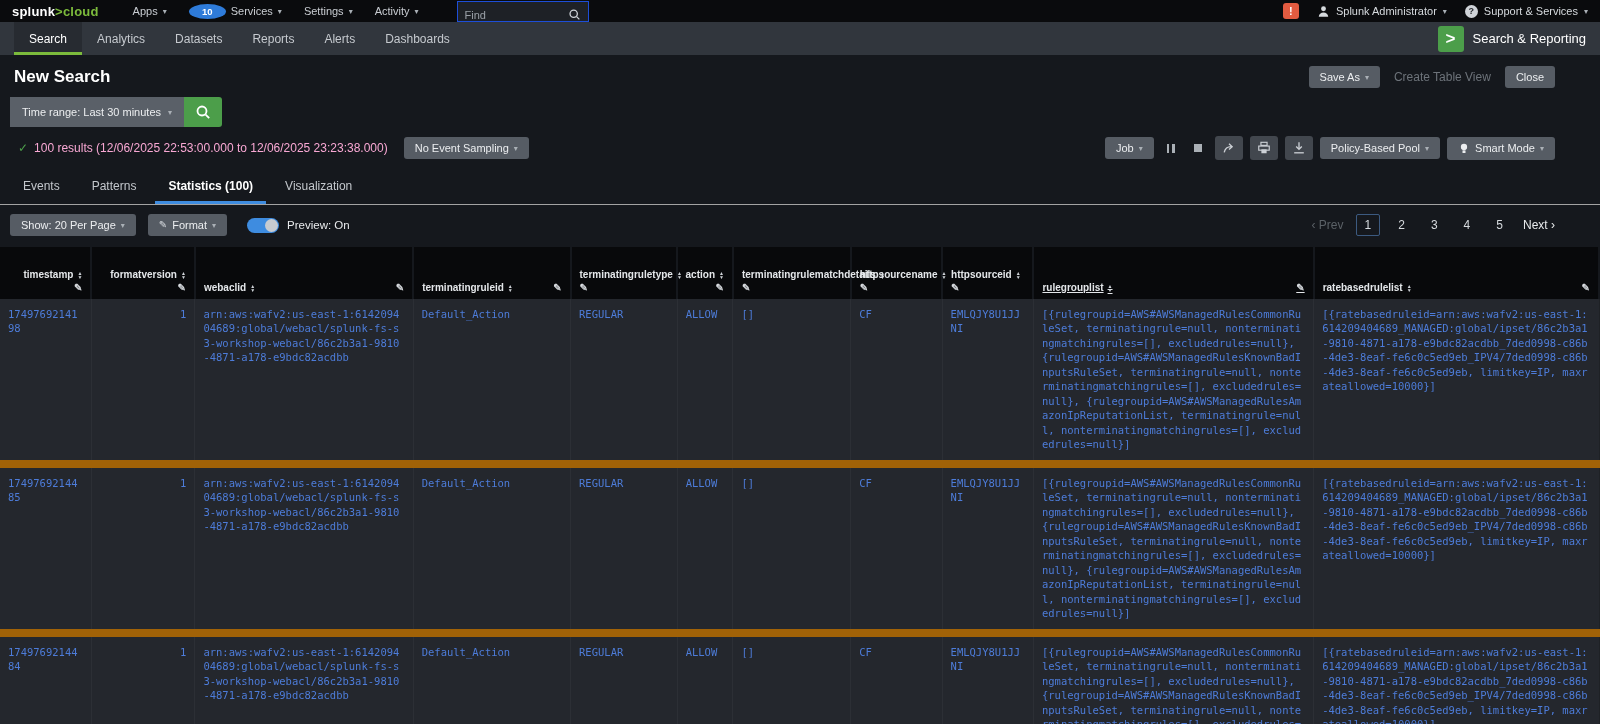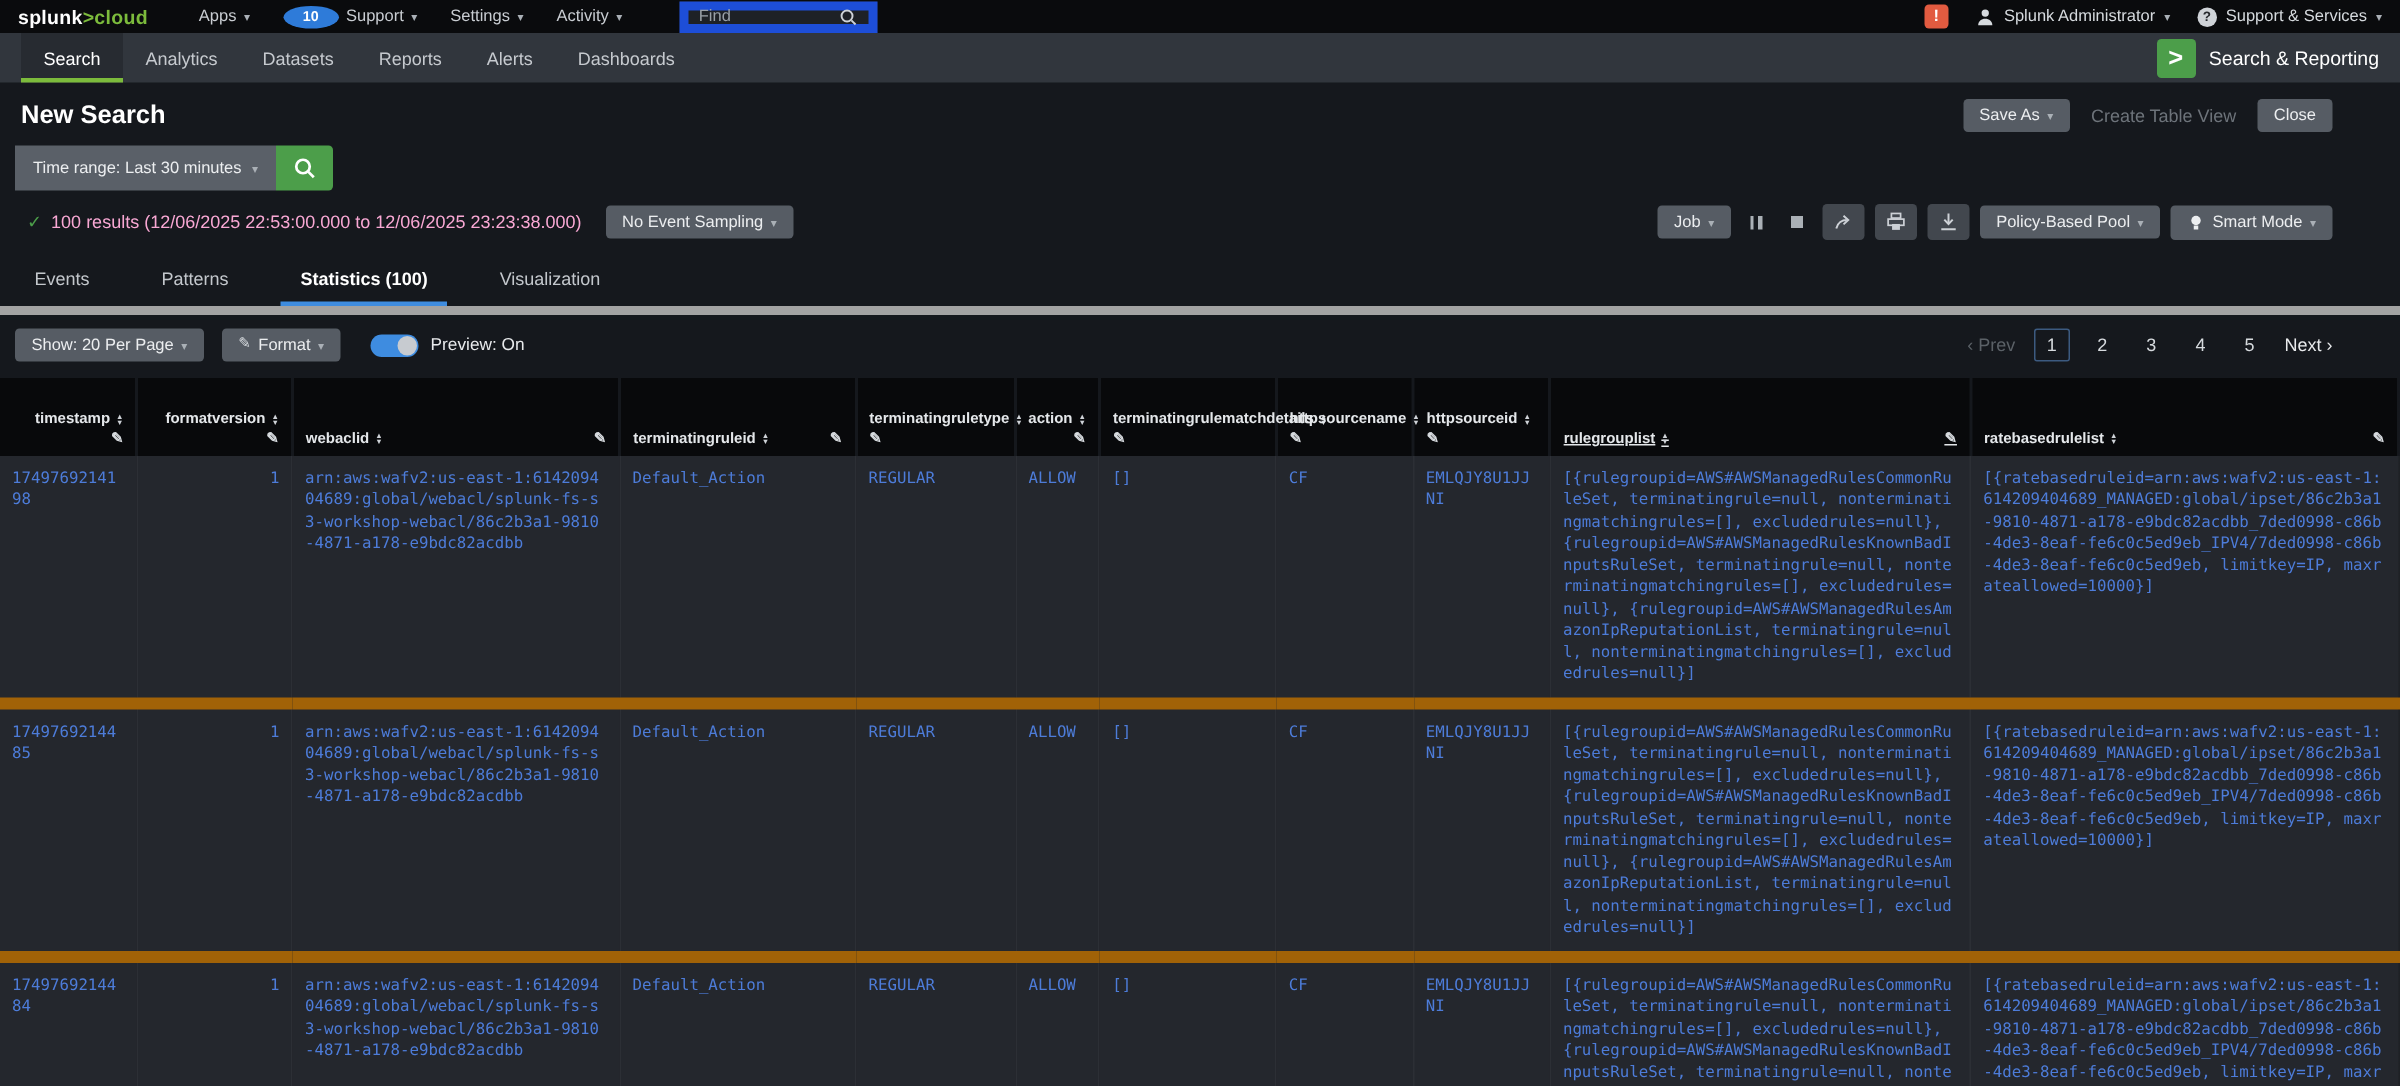--- a/index.html
+++ b/index.html
@@ -12,21 +12,21 @@
   
   .topbar{height:22px;background:#0a0b0d;display:flex;align-items:center;padding:0 12px;gap:20px;font-size:11px;color:#c9cdd2;}
   .logo{font-size:13px;font-weight:bold;letter-spacing:.2px;cursor:pointer;display:flex;align-items:center;}
   .logo .lg-splunk{color:#ffffff;}
   .logo .lg-gt{color:var(--accent-green);}
   .logo .lg-cloud{color:var(--accent-green);}
   .tb-menus{display:flex;gap:22px;align-items:center;margin-left:14px;}
   .tb-item{display:flex;align-items:center;gap:5px;cursor:pointer;}
   .tb-badge{background:var(--badge-blue);color:#fff;border-radius:50%;width:37px;height:15px;display:inline-flex;align-items:center;justify-content:center;font-size:9.5px;font-weight:bold;}
   .caret{font-size:8px;color:#aab0b6;}
-  .find{width:132px;height:21px;background:#1e2126;border:6px solid #1d4ed8;display:flex;align-items:center;justify-content:space-between;padding:0 7px;color:#9aa0a7;margin-left:18px;cursor:text;}
+  .find{width:132px;height:21px;background:#1e2126;border:1px solid #1d4ed8;display:flex;align-items:flex-end;justify-content:space-between;padding:0 7px;color:#9aa0a7;margin-left:18px;cursor:text;}
   .tb-right{margin-left:auto;display:flex;align-items:center;gap:18px;}
   .alert-badge{width:16px;height:16px;border-radius:3px;background:var(--alert-orange);color:#fff;font-weight:bold;font-size:11px;display:flex;align-items:center;justify-content:center;cursor:pointer;}
   .tb-user,.tb-support{display:flex;align-items:center;gap:6px;cursor:pointer;color:#d6dade;}
   .q-icon{width:13px;height:13px;border-radius:50%;background:#cfd3d8;color:#26292e;font-size:9px;font-weight:bold;display:inline-flex;align-items:center;justify-content:center;}
   
   .appbar{height:33px;background:#31363d;display:flex;align-items:stretch;padding:0 6px 0 14px;}
   .appbar-tabs{display:flex;align-items:stretch;}
   .nav-tab{padding:0 15px;display:flex;align-items:center;font-size:12px;color:#c6cacf;cursor:pointer;}
   .nav-tab.active{color:#fff;box-shadow:inset 0 -3px 0 var(--accent-green);background:#272b31;}
   .app-ident{margin-left:auto;display:flex;align-items:center;gap:9px;color:#fff;font-size:13px;padding-right:8px;}
@@ -51,21 +51,21 @@
   .check{color:var(--button-green);margin-right:6px;font-size:12px;}
   .results-text{color:#f9a8d4;}
   .sampling-btn{margin-left:16px;}
   .job-right{margin-left:auto;display:flex;align-items:center;gap:7px;}
   .icon-btn{width:28px;height:24px;background:#42474e;border:none;border-radius:3px;display:flex;align-items:center;justify-content:center;cursor:pointer;}
   .plain-icon-btn{background:transparent;border:none;display:flex;align-items:center;justify-content:center;width:20px;height:24px;cursor:pointer;}
   .pause-bars{display:flex;gap:3px;}
   .pause-bars i{display:block;width:2.5px;height:9px;background:#aab0b6;}
   .stop-square{width:8px;height:8px;background:#aab0b6;}
   
-  .rtabs{display:flex;gap:22px;padding:0 10px;margin-top:12px;border-bottom:6px solid #a3a3a3;}
+  .rtabs{display:flex;gap:6px;padding:0 10px;margin-top:12px;border-bottom:1px solid #a3a3a3;}
   .rtab{padding:7px 13px 8px;font-size:12px;color:#c3c7cc;cursor:pointer;}
   .rtab.active{color:#fff;font-weight:bold;border-bottom:3px solid var(--accent-blue);}
   
   .controls-row{display:flex;align-items:center;gap:12px;padding:9px 45px 9px 10px;}
   .toggle-wrap{display:flex;align-items:center;gap:8px;margin-left:8px;cursor:pointer;}
   .toggle{width:32px;height:15px;border-radius:8px;background:var(--toggle-blue);position:relative;}
   .toggle .knob{position:absolute;right:1px;top:1px;width:13px;height:13px;border-radius:50%;background:#c7cbd0;}
   .preview-label{font-size:11.5px;color:#e8eaec;}
   .pagination{margin-left:auto;display:flex;align-items:center;gap:12px;font-size:12px;}
   .pprev{color:#5b6167;cursor:default;}
@@ -94,21 +94,21 @@
       <span class="lg-gt">&gt;</span>
       <span class="lg-cloud">cloud</span>
   </div>
   <div class="tb-menus" id="topbar-menus">
       <div class="tb-item">
         <span class="tb-label">Apps</span>
         <span class="caret">▾</span>
       </div>
       <div class="tb-item">
         <span class="tb-badge">10</span>
-        <span class="tb-label">Support</span>
+        <span class="tb-label">Services</span>
         <span class="caret">▾</span>
       </div>
       <div class="tb-item">
         <span class="tb-label">Settings</span>
         <span class="caret">▾</span>
       </div>
       <div class="tb-item">
         <span class="tb-label">Activity</span>
         <span class="caret">▾</span>
       </div>

